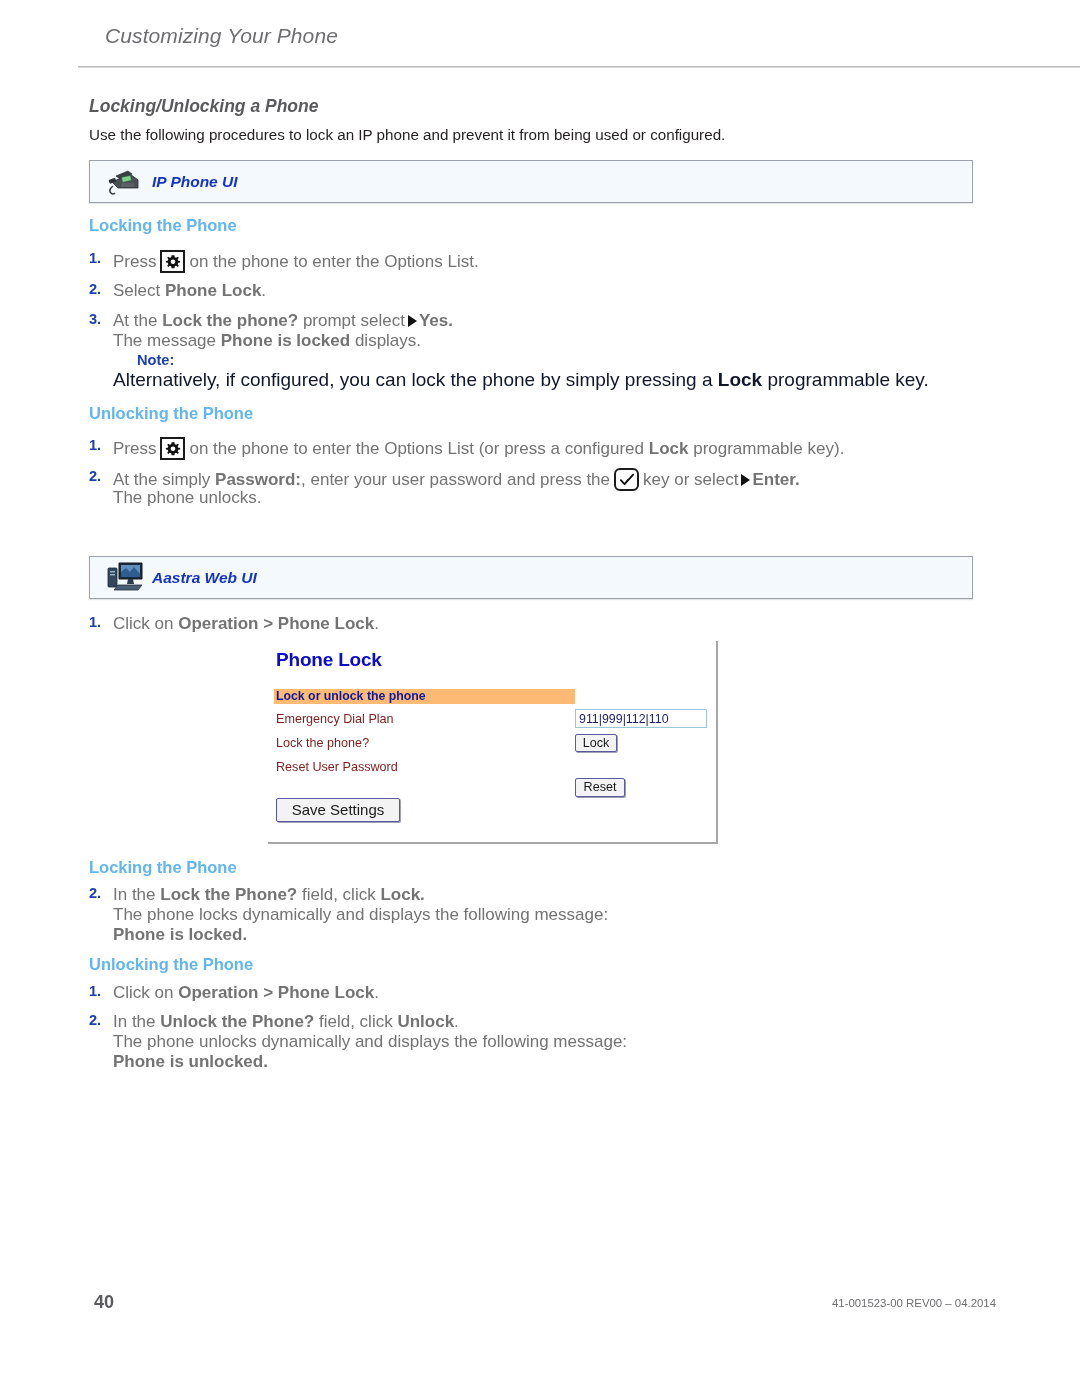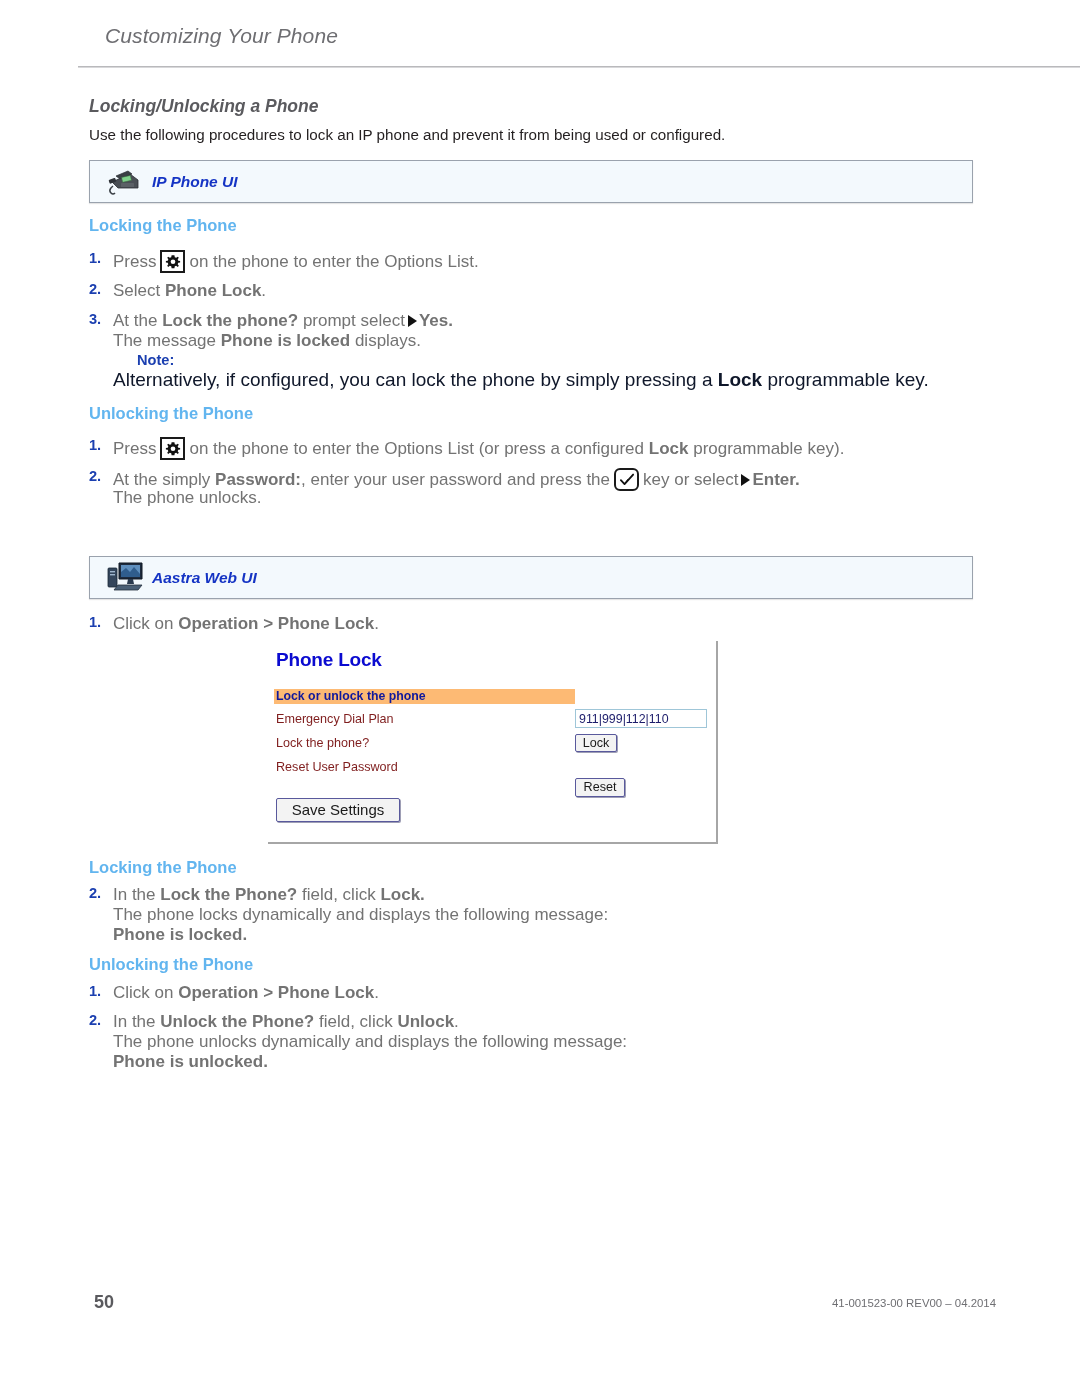--- a/index.html
+++ b/index.html
@@ -360,14 +360,14 @@
 
   <div class="step-num" style="left:89px; top:1012px;">2.</div>
   <div class="step-text" style="left:113px; top:1012px;">
     <span>In the</span>&nbsp;<b>Unlock the Phone?</b>&nbsp;<span>field, click</span>&nbsp;<b>Unlock</b><span>.</span>
   </div>
   <div class="step-text" style="left:113px; top:1032px;">The phone unlocks dynamically and displays the following message:</div>
   <div class="step-text" style="left:113px; top:1052px; font-weight:bold;">Phone is unlocked.</div>
 
 </div>
 
-<div class="footer-pagenum">50</div>
+<div class="footer-pagenum">40</div>
 <div class="footer-code">41-001523-00 REV00 – 04.2014</div>
 
 </body></html>

